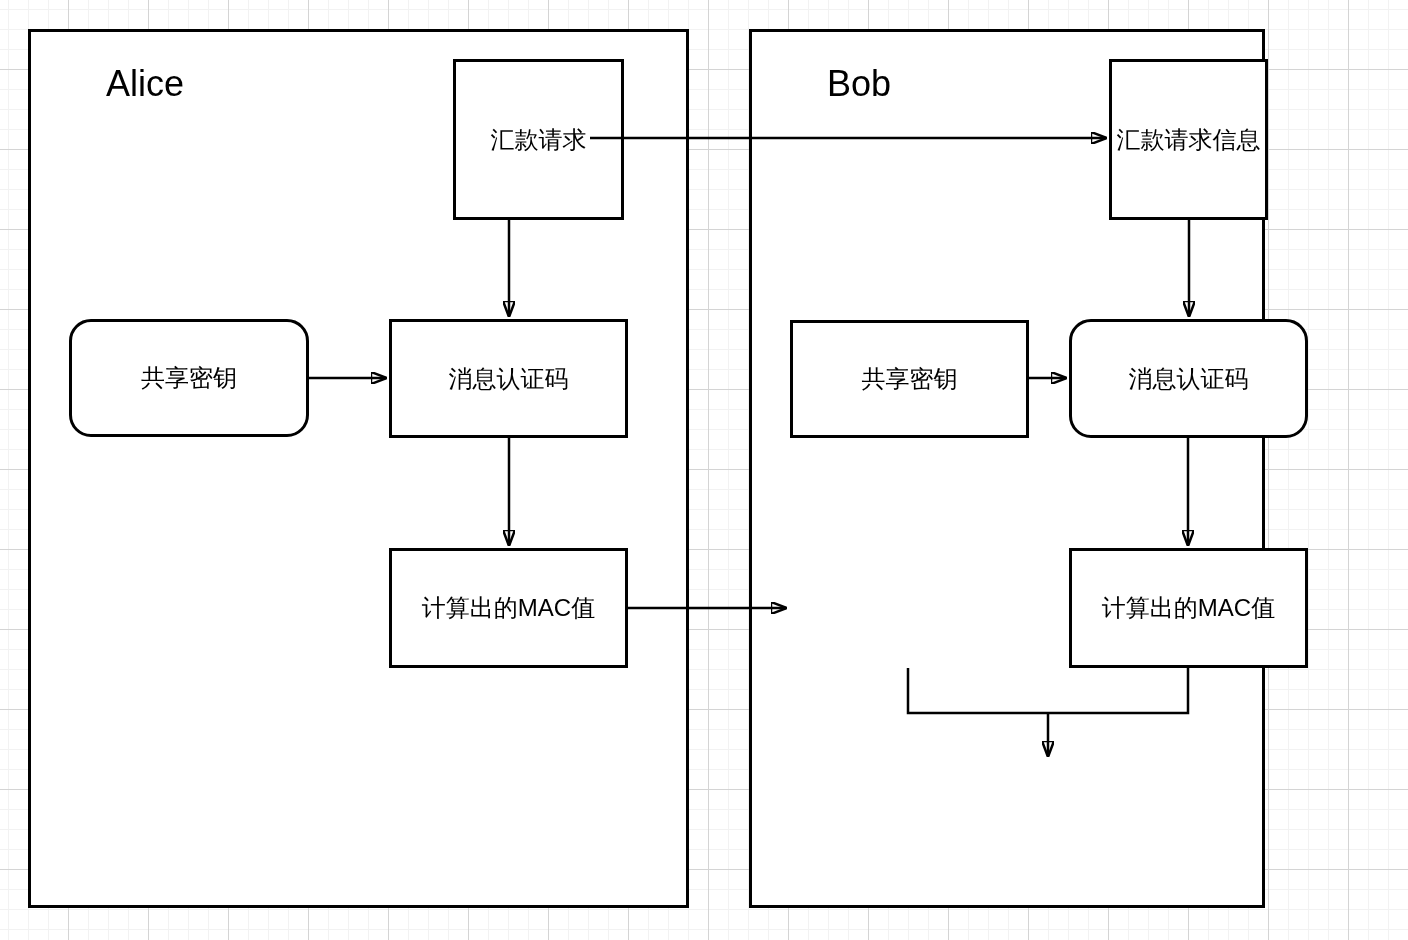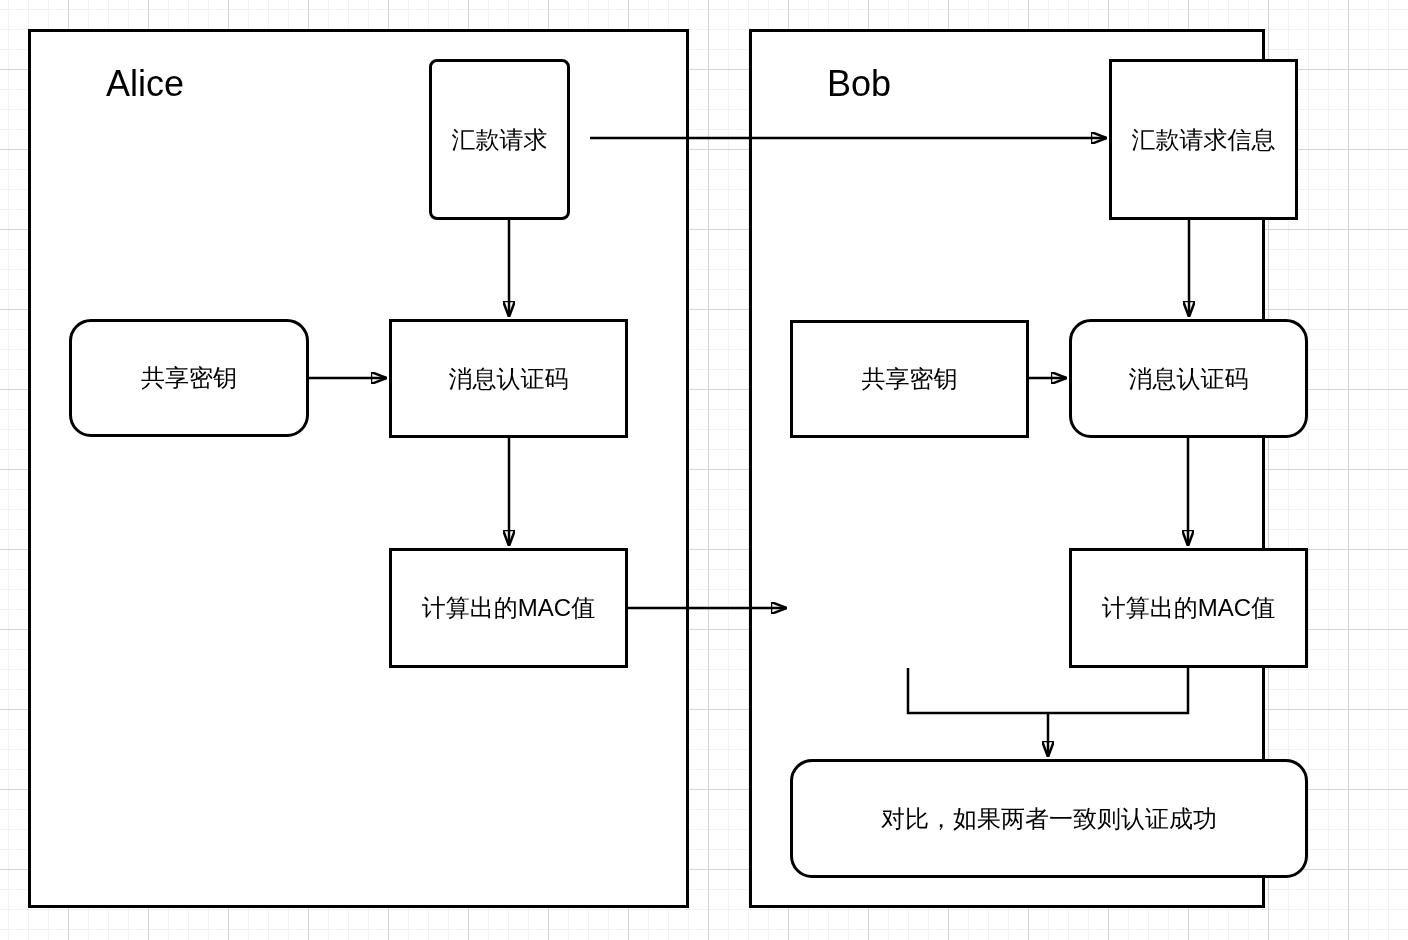--- a/index.html
+++ b/index.html
@@ -71,56 +71,53 @@
 <div class="canvas">
 
   <div class="container" style="left:28px; top:29px; width:661px; height:879px;">
     <div class="container-label">Alice</div>
   </div>
 
   <div class="container" style="left:749px; top:29px; width:516px; height:879px;">
     <div class="container-label">Bob</div>
   </div>
 
-  <div class="node" style="left:429px; top:59px; width:141px; height:161px;border-radius:8px;">
+  <div class="node" style="left:453px; top:59px; width:171px; height:161px;">
     <span class="node-label">汇款请求</span>
   </div>
 
   <div class="node rounded" style="left:69px; top:319px; width:240px; height:118px;">
     <span class="node-label">共享密钥</span>
   </div>
 
   <div class="node" style="left:389px; top:319px; width:239px; height:119px;">
     <span class="node-label">消息认证码</span>
   </div>
 
   <div class="node" style="left:389px; top:548px; width:239px; height:120px;">
     <span class="node-label">计算出的MAC值</span>
   </div>
 
-  <div class="node" style="left:1109px; top:59px; width:189px; height:161px;text-align:center;">
+  <div class="node" style="left:1109px; top:59px; width:159px; height:161px;text-align:center;">
     <span class="node-label">汇款请求信息</span>
   </div>
 
   <div class="node" style="left:790px; top:320px; width:239px; height:118px;">
     <span class="node-label">共享密钥</span>
   </div>
 
   <div class="node rounded" style="left:1069px; top:319px; width:239px; height:119px;">
     <span class="node-label">消息认证码</span>
   </div>
 
 
   <div class="node" style="left:1069px; top:548px; width:239px; height:120px;">
     <span class="node-label">计算出的MAC值</span>
   </div>
 
-  <div class="node rounded" style="left:790px; top:759px; width:518px; height:119px;">
-    <span class="node-label">对比，如果两者一致则认证成功</span>
-  </div>
 
   <svg class="connectors" viewBox="0 0 1408 940">
     <defs>
       <marker id="arrow" viewBox="0 0 16 12" markerWidth="16" markerHeight="12" refX="15" refY="6" orient="auto" markerUnits="userSpaceOnUse">
         <path d="M0,0 L16,6 L0,12 Z" fill="#000000" stroke="none"></path>
       </marker>
     </defs>
 
     <line x1="590" y1="138" x2="1106" y2="138" marker-end="url(#arrow)"></line>
 

